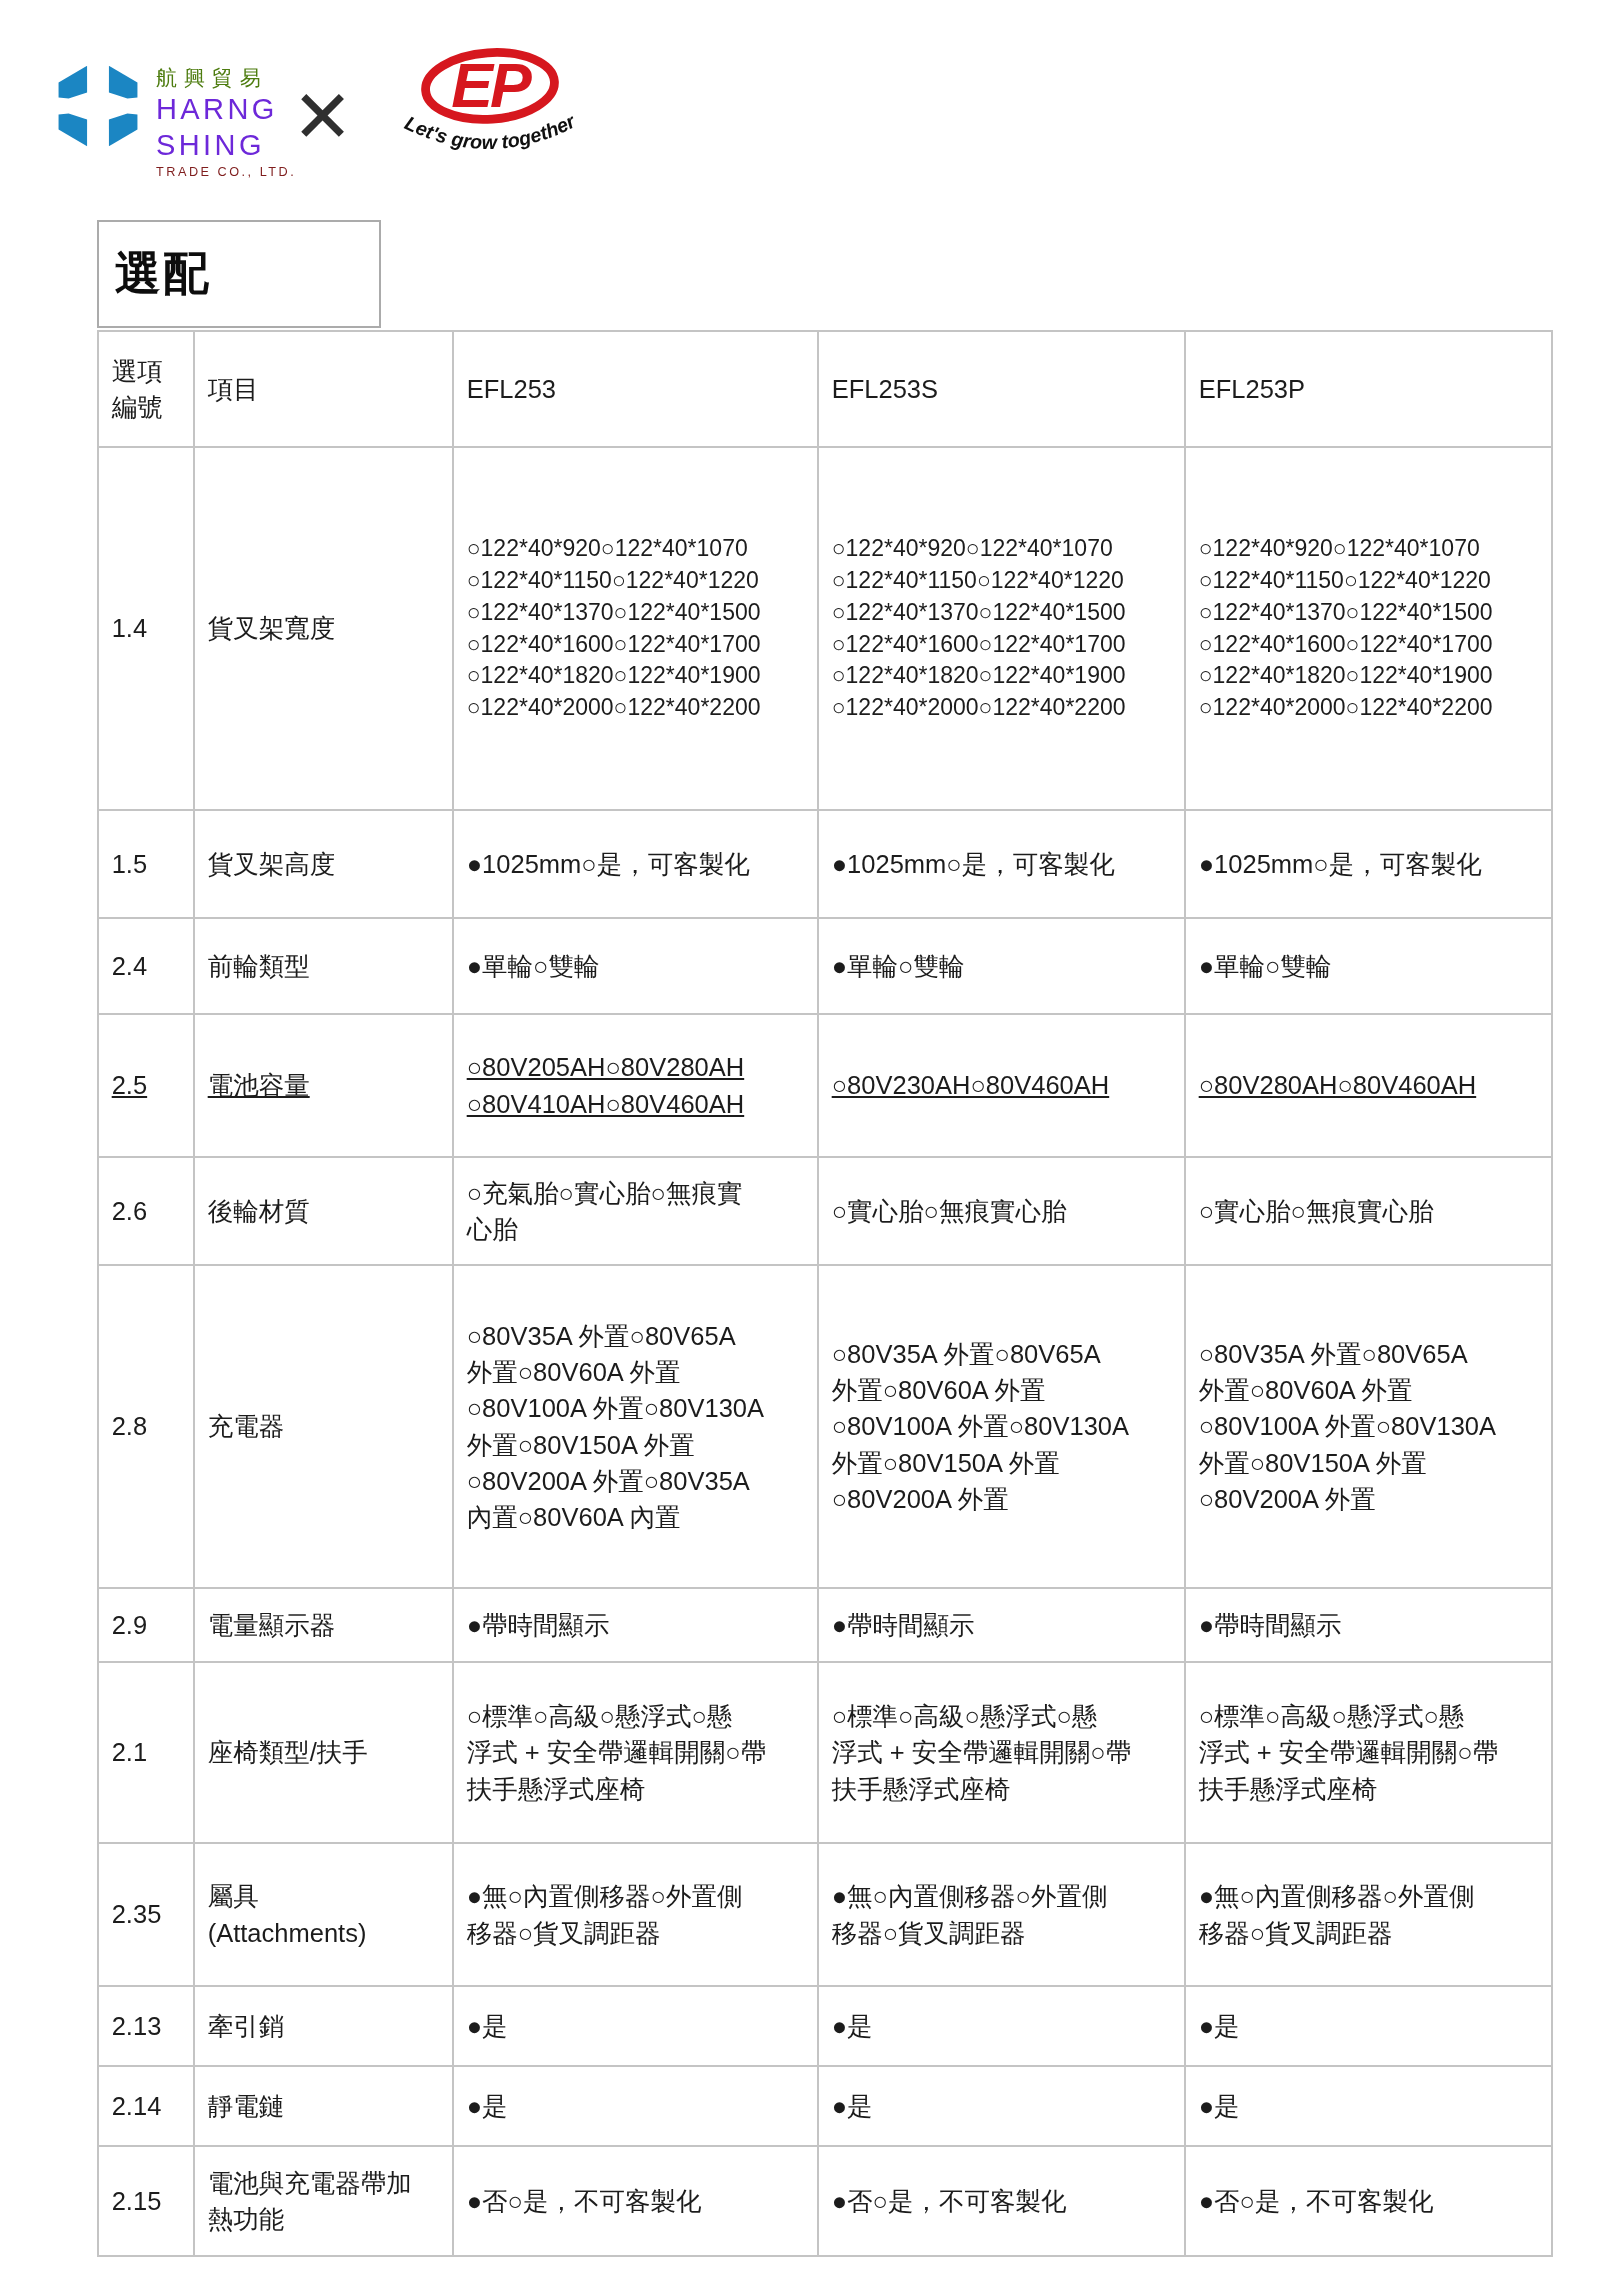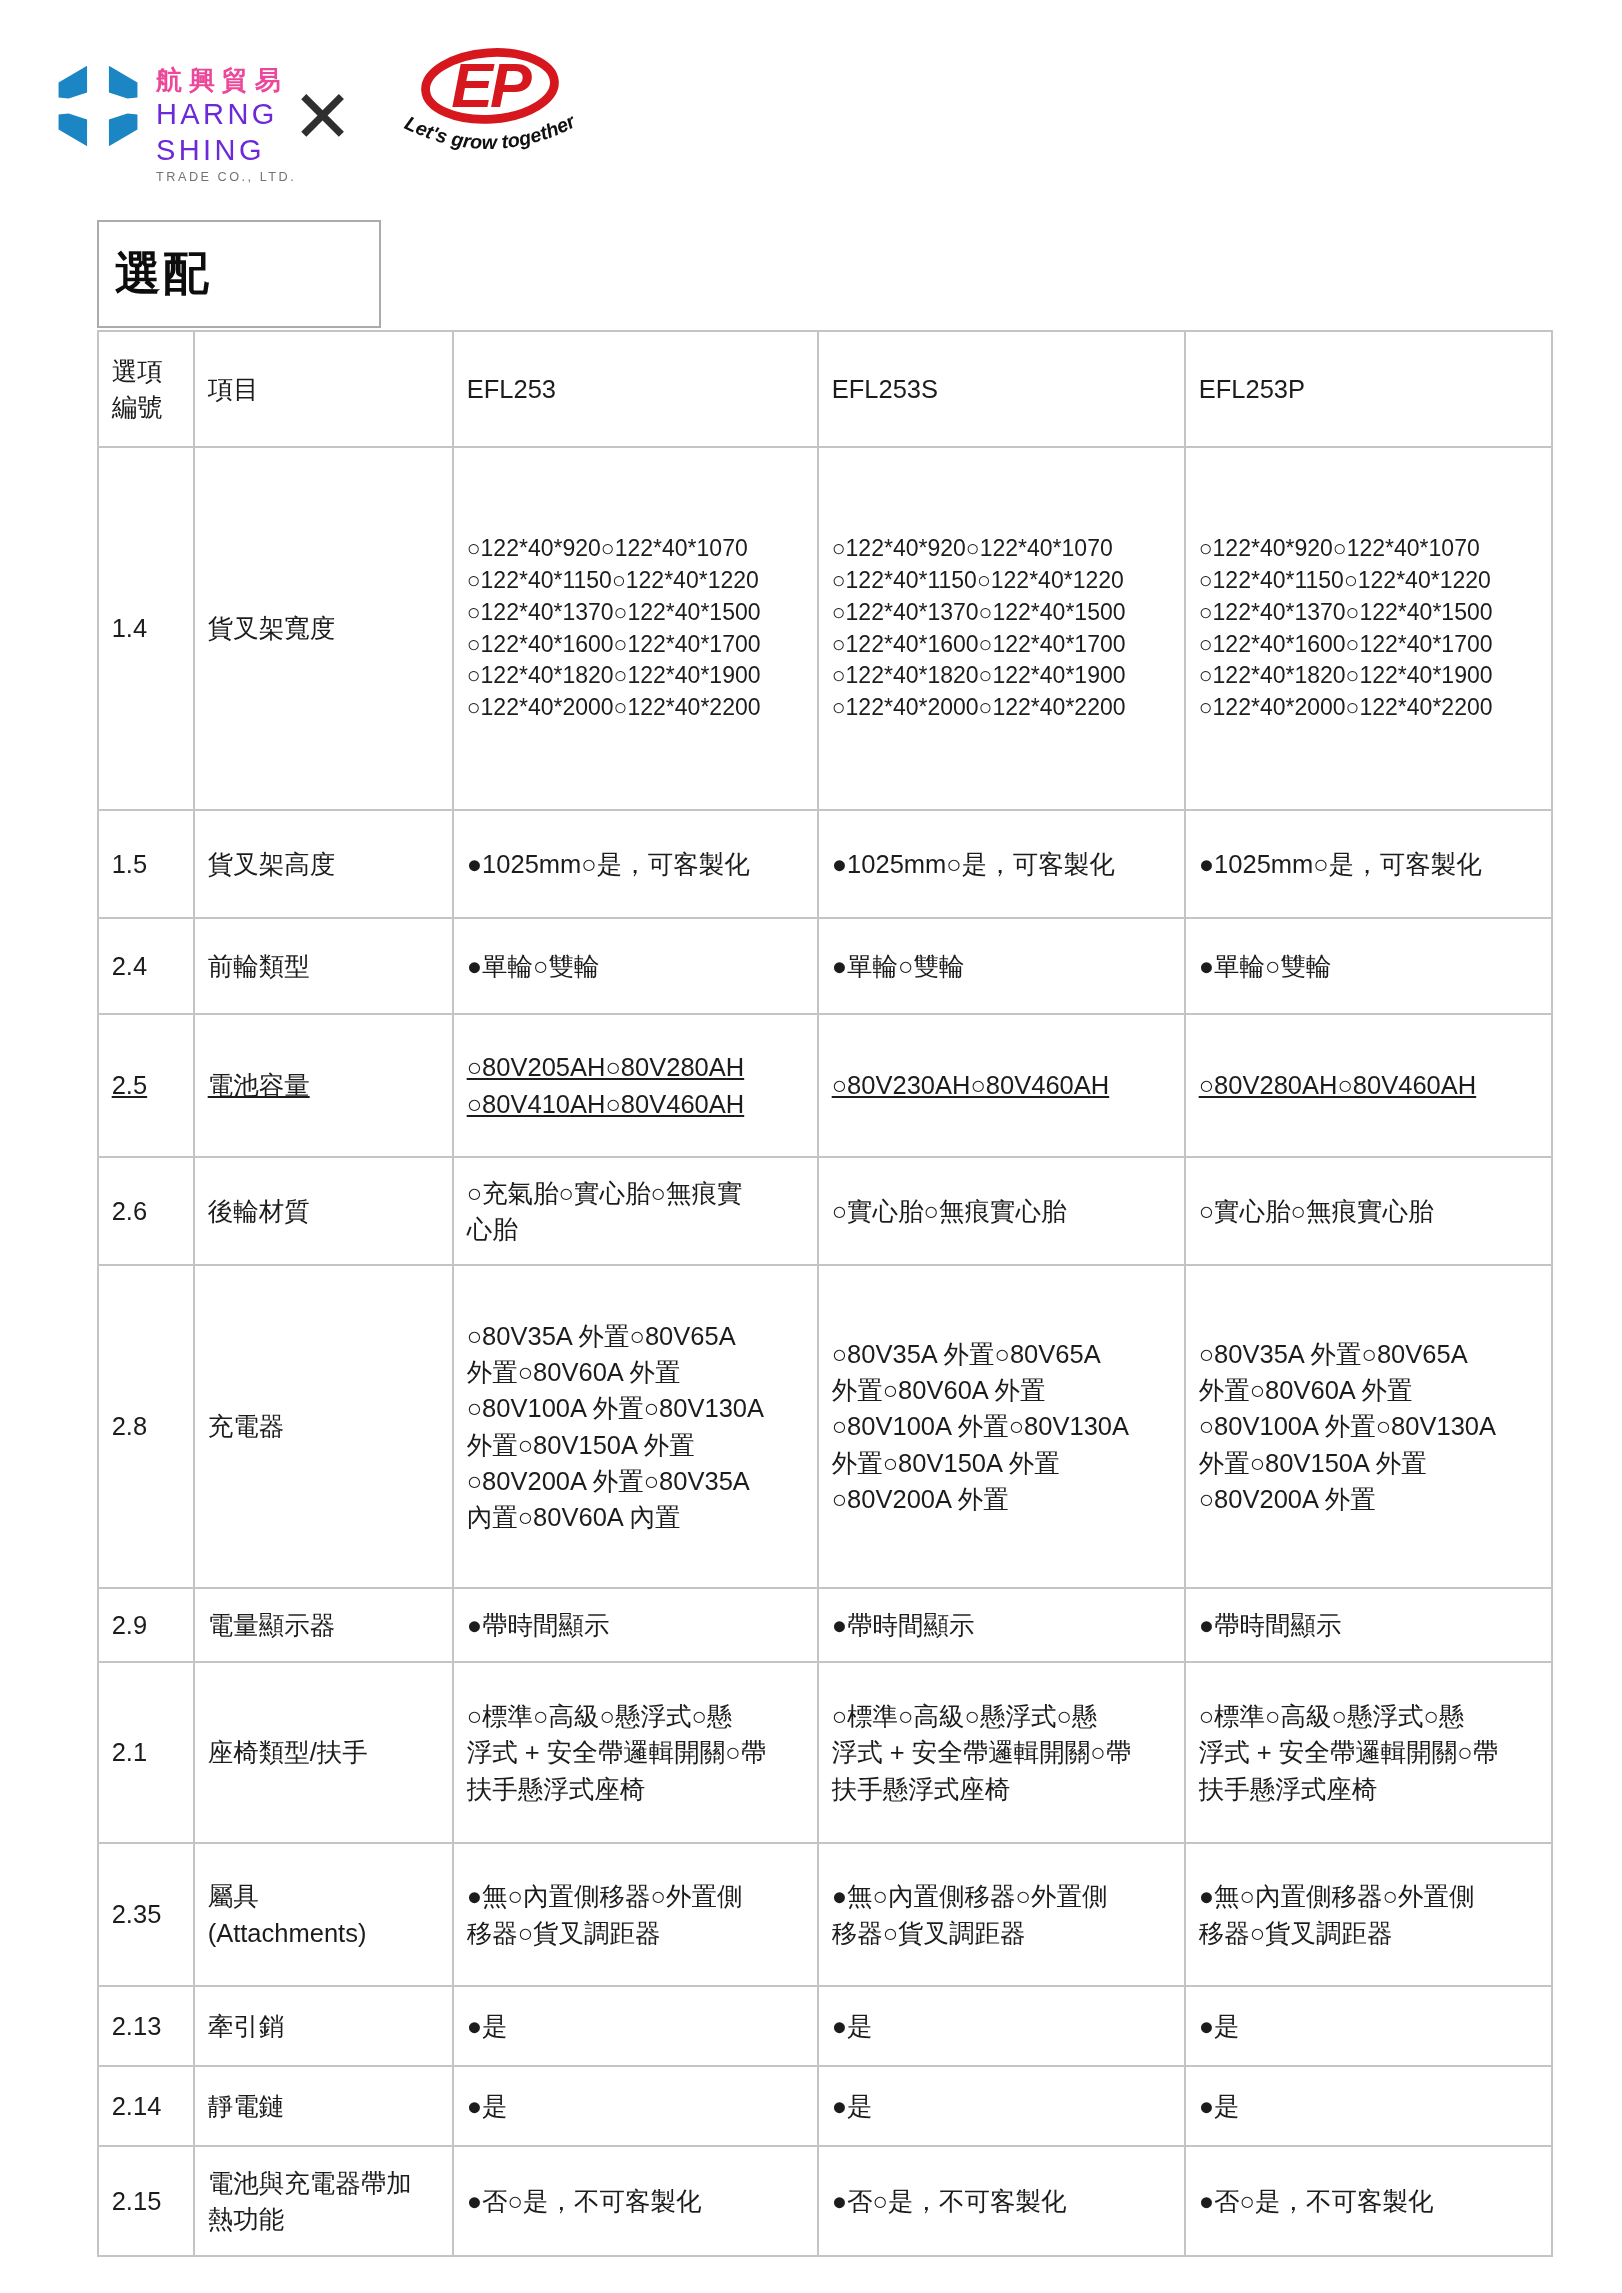--- a/index.html
+++ b/index.html
@@ -3,23 +3,23 @@
 <meta charset="utf-8">
 <style>
   html,body{margin:0;padding:0;background:#ffffff;}
   .page{
     position:relative;width:1622px;height:2294px;background:#ffffff;
     font-family:"Liberation Sans",sans-serif;color:#1c1c1c;overflow:hidden;
   }
   
   .hs-logo{position:absolute;left:56px;top:59px;width:84px;height:94px;}
   .hs-text{position:absolute;left:156px;top:67px;line-height:1;}
-  .hs-cjk{font-size:26px;letter-spacing:6.9px;color:#ec4899;font-weight:700;}
+  .hs-cjk{font-size:21px;letter-spacing:6.9px;color:#4d7c0f;font-weight:400;}
   .hs-latin{font-size:29px;color:#6d28d9;letter-spacing:3.4px;margin-top:6.9px;font-weight:500;}
-  .hs-sub{font-size:12.7px;color:#737373;letter-spacing:2.5px;margin-top:5.9px;font-weight:400;}
+  .hs-sub{font-size:12.7px;color:#7f1d1d;letter-spacing:2.5px;margin-top:5.9px;font-weight:400;}
   .collab{position:absolute;left:292px;top:80px;font-size:73px;color:#2f2f2f;font-weight:200;line-height:1;}
   .ep{position:absolute;left:392px;top:39px;}
   
   .title-box{
     position:absolute;left:97px;top:220px;width:280px;height:104px;
     border:2px solid #ababab;display:flex;align-items:center;background:#fff;
   }
   .title-box span{font-size:46px;font-weight:700;margin-left:15.7px;color:#0d0d0d;letter-spacing:2px;}
   
   .spec{

